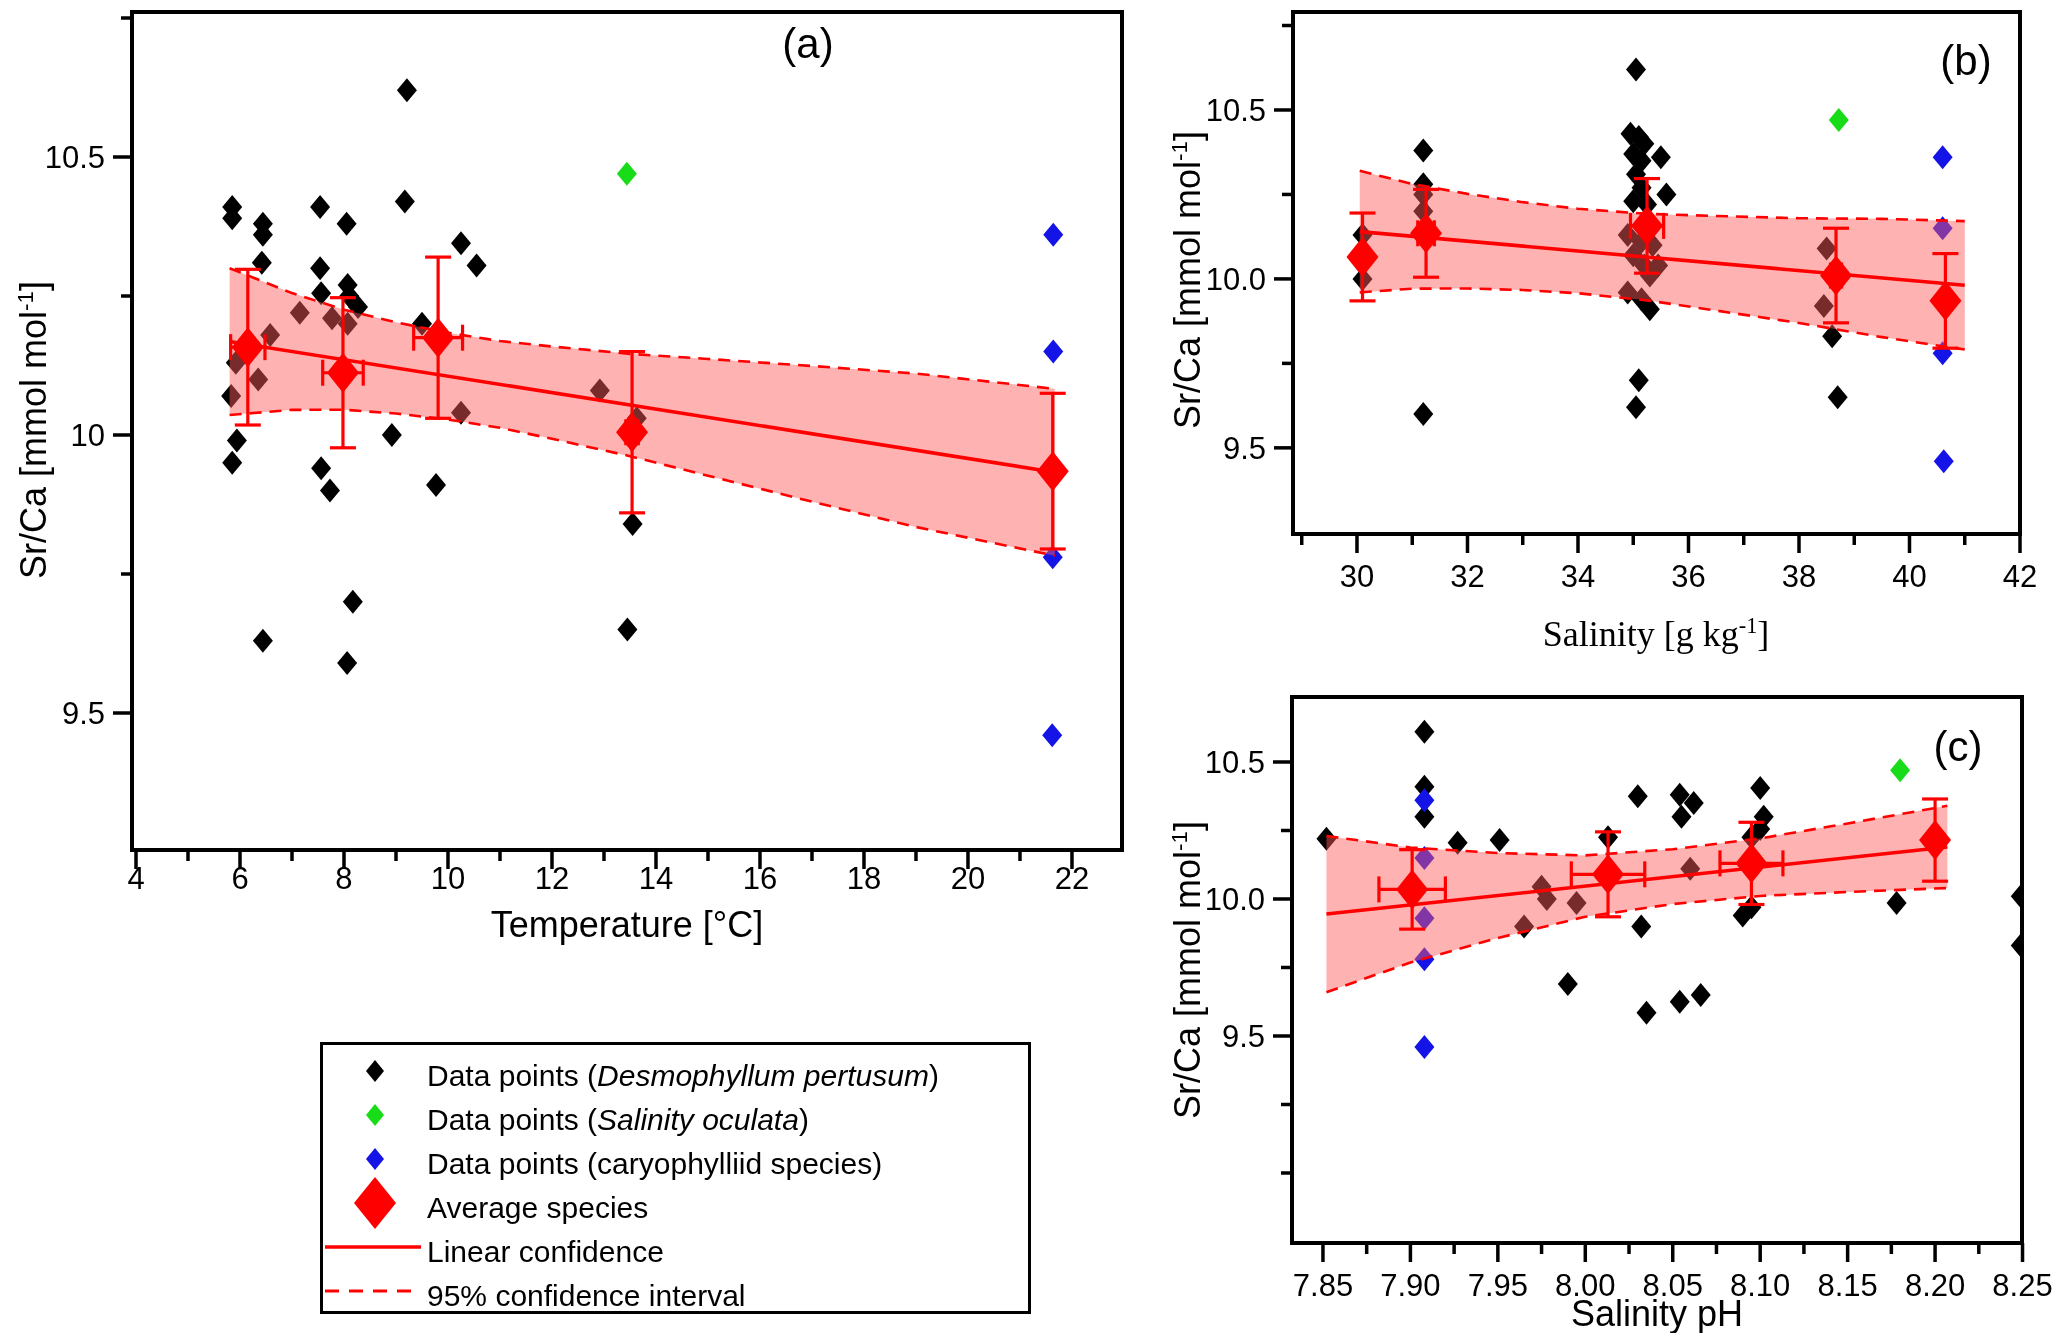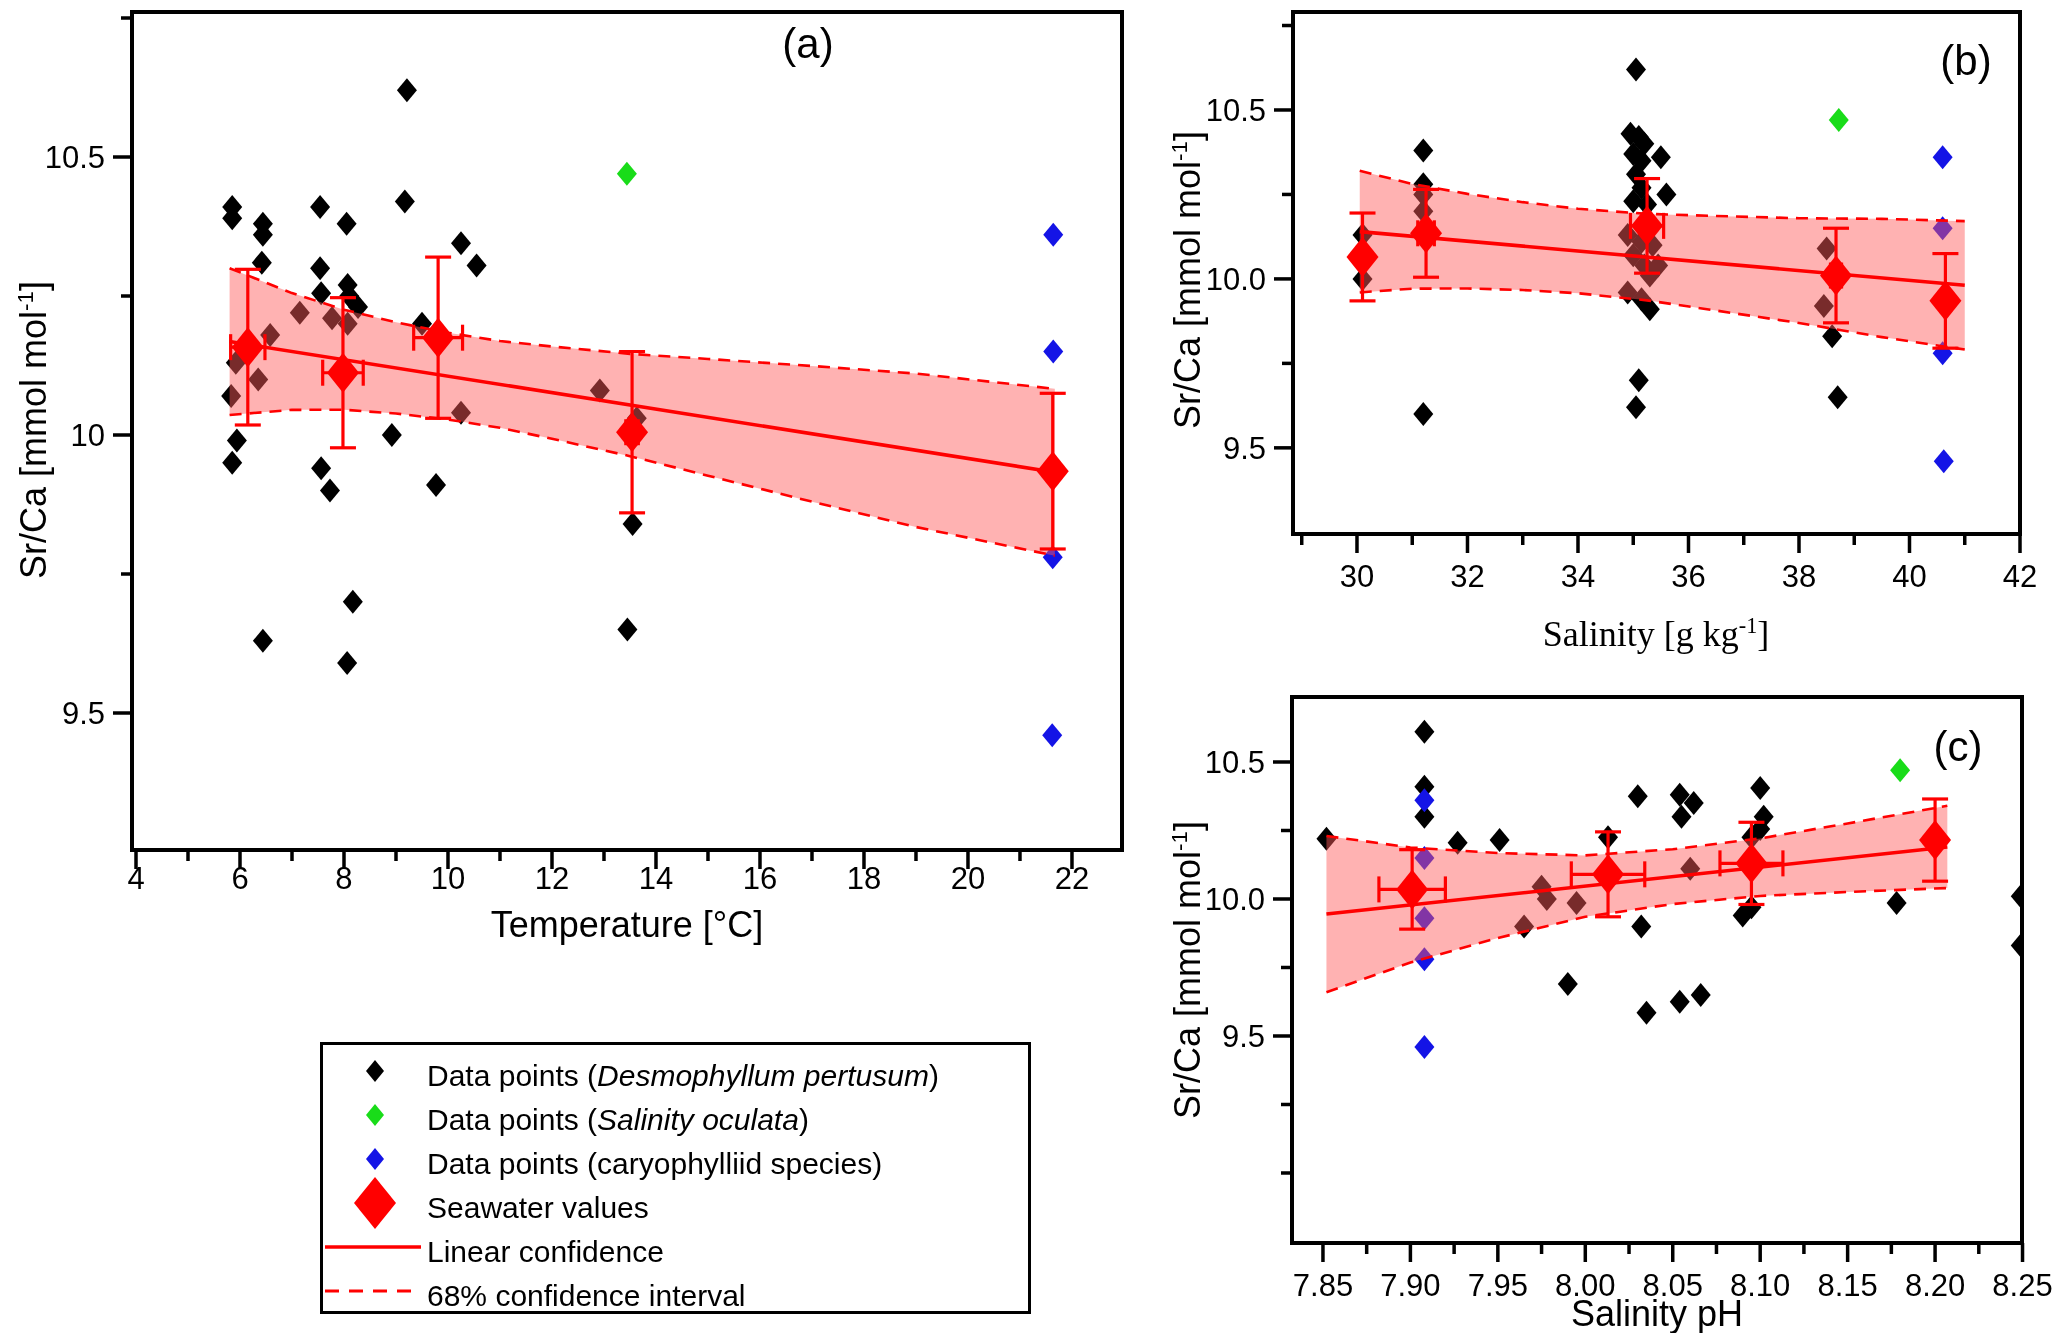--- a/index.html
+++ b/index.html
@@ -436,32 +436,32 @@
           </svg>
         </span>
       <span class="lg-text"><span>Data points (caryophylliid species)</span><span class="sp"></span><span></span></span>
     </div>
     <div class="lg-row">
       <span class="lg-marker" id="lgm-3">
           <svg width="104" height="56">
             <path d="M 52 2 L 73 28 L 52 54 L 31 28 Z" fill="#FF0000"></path>
           </svg>
         </span>
-      <span class="lg-text"><span>Seawater values</span><span class="sp"></span><span></span></span>
+      <span class="lg-text"><span>Average species</span><span class="sp"></span><span></span></span>
     </div>
     <div class="lg-row">
       <span class="lg-marker" id="lgm-4">
           <svg width="104" height="56">
             <line x1="2" y1="28" x2="98" y2="28" stroke="#FF0000" stroke-width="3.6"></line>
           </svg>
         </span>
       <span class="lg-text"><span>Linear confidence</span><span class="sp"></span><span></span></span>
     </div>
     <div class="lg-row">
       <span class="lg-marker" id="lgm-5">
           <svg width="104" height="56">
             <line x1="2" y1="28" x2="98" y2="28" stroke="#FF0000" stroke-width="3.2" stroke-dasharray="14 10"></line>
           </svg>
         </span>
-      <span class="lg-text"><span>68% confidence interval</span><span class="sp"></span><span></span></span>
+      <span class="lg-text"><span>95% confidence interval</span><span class="sp"></span><span></span></span>
     </div>
   </div>
 </div>
 
 </body></html>

